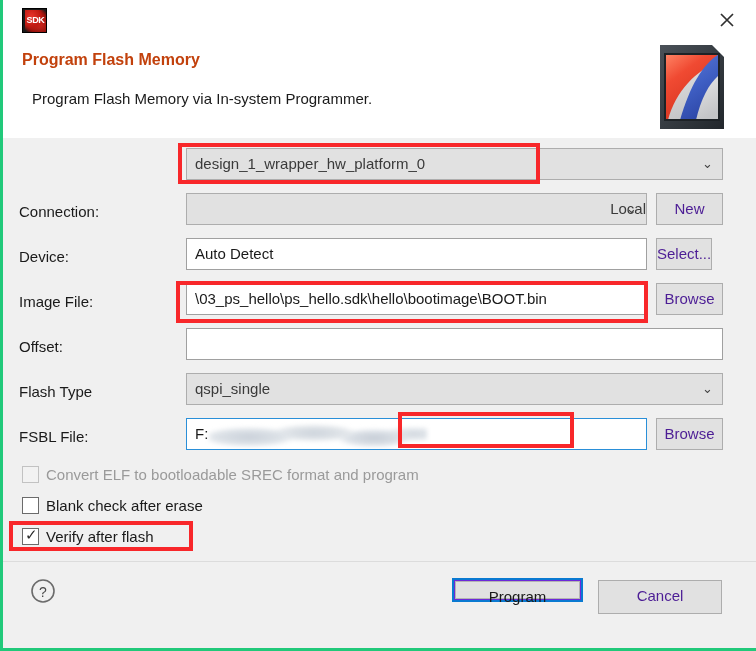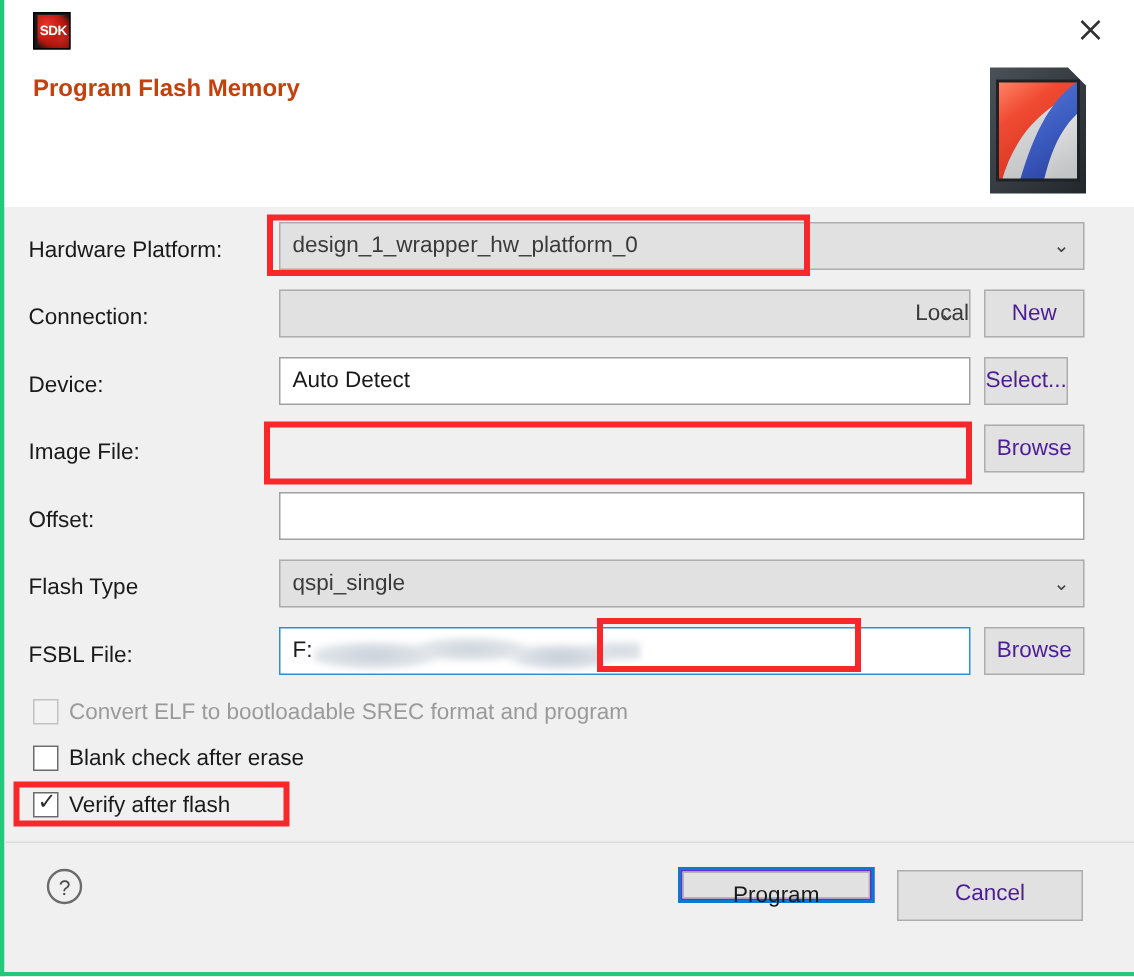--- a/index.html
+++ b/index.html
@@ -288,20 +288,21 @@
       <div class="sdk-text">SDK</div>
     </div>
 
     <div class="close-btn">
       <svg width="30" height="30" viewBox="0 0 30 30" aria-hidden="true">
         <path d="M9 9 L21 21 M21 9 L9 21" stroke="#303030" stroke-width="1.7" fill="none"></path>
       </svg>
     </div>
 
     <div class="wiz-title">Program Flash Memory</div>
+    <div class="wiz-subtitle">Program Flash Memory via In-system Programmer.</div>
 
     <div class="banner-icon">
       <svg width="72" height="92" viewBox="0 0 72 92" aria-hidden="true">
         <defs>
           <linearGradient id="redg" x1="0" y1="0" x2="0.6" y2="1">
             <stop offset="0%" stop-color="#ff8566"></stop>
             <stop offset="35%" stop-color="#f04a32"></stop>
             <stop offset="100%" stop-color="#d1301c"></stop>
           </linearGradient>
           <linearGradient id="blueg" x1="0" y1="0" x2="0.4" y2="1">
@@ -329,40 +330,42 @@
           <path d="M63 13 V79 H24 C34 45 46 24 63 13 Z" fill="url(#blueg)"></path>
           <path d="M63 34 V79 H40 C45 58 52 44 63 34 Z" fill="url(#greyg)"></path>
         </g>
         <rect x="9" y="13" width="54" height="66" fill="none" stroke="#1d2226" stroke-width="2"></rect>
       </svg>
     </div>
   </div>
 
   <div class="body-area">
 
-    <div class="row-label" style="left:16px; top:20px;">Hardware Platform:</div>
     <div class="ctl combo disabled" style="left:183px; top:10px; width:537px;">
       <span>design_1_wrapper_hw_platform_0</span>
       <span class="chev">⌄</span>
     </div>
 
     <div class="row-label" style="left:16px; top:65px;">Connection:</div>
     <div class="ctl combo disabled" style="left:183px; top:55px; width:461px;text-align:right;">
       <span>Local</span>
       <span class="chev">⌄</span>
     </div>
     <div class="btn" style="left:653px; top:55px; width:67px;">New</div>
 
     <div class="row-label" style="left:16px; top:110px;">Device:</div>
     <div class="ctl textfield" style="left:183px; top:100px; width:461px;">
       <span>Auto Detect</span>
     </div>
     <div class="btn" style="left:653px; top:100px; width:56px;">Select...</div>
 
     <div class="row-label" style="left:16px; top:155px;">Image File:</div>
+    <div class="ctl textfield" style="left:183px; top:145px; width:461px;">
+      <span>\03_ps_hello\ps_hello.sdk\hello\bootimage\BOOT.bin</span>
+    </div>
     <div class="btn" style="left:653px; top:145px; width:67px;">Browse</div>
 
     <div class="row-label" style="left:16px; top:200px;">Offset:</div>
     <div class="ctl textfield" style="left:183px; top:190px; width:537px;">
       <span></span>
     </div>
 
     <div class="row-label" style="left:16px; top:245px;">Flash Type</div>
     <div class="ctl combo disabled" style="left:183px; top:235px; width:537px;">
       <span>qspi_single</span>

